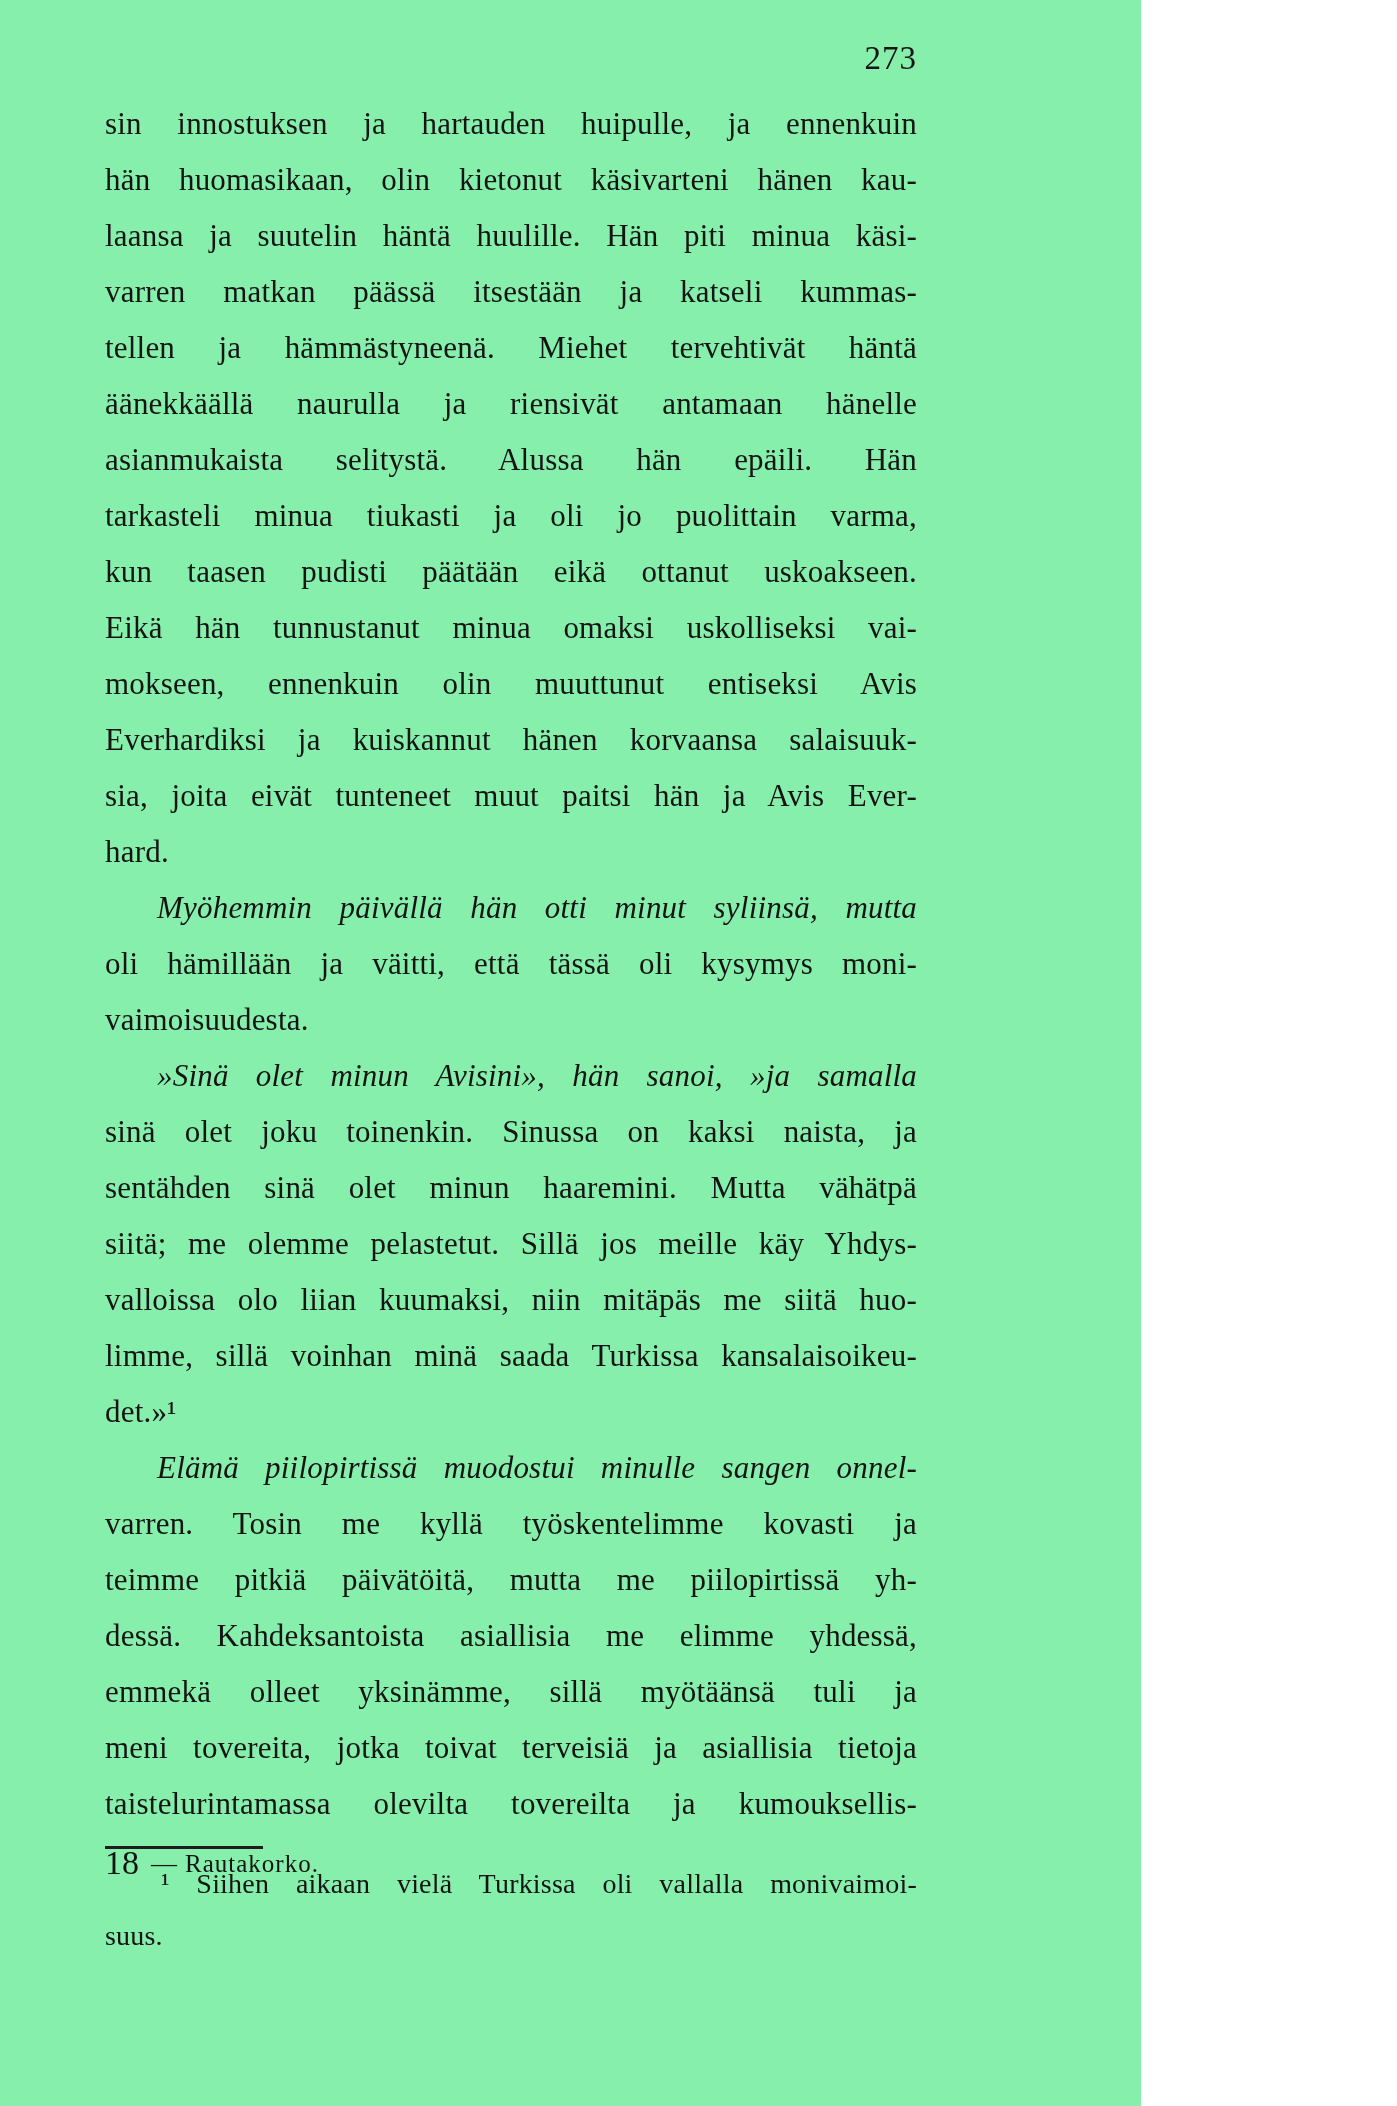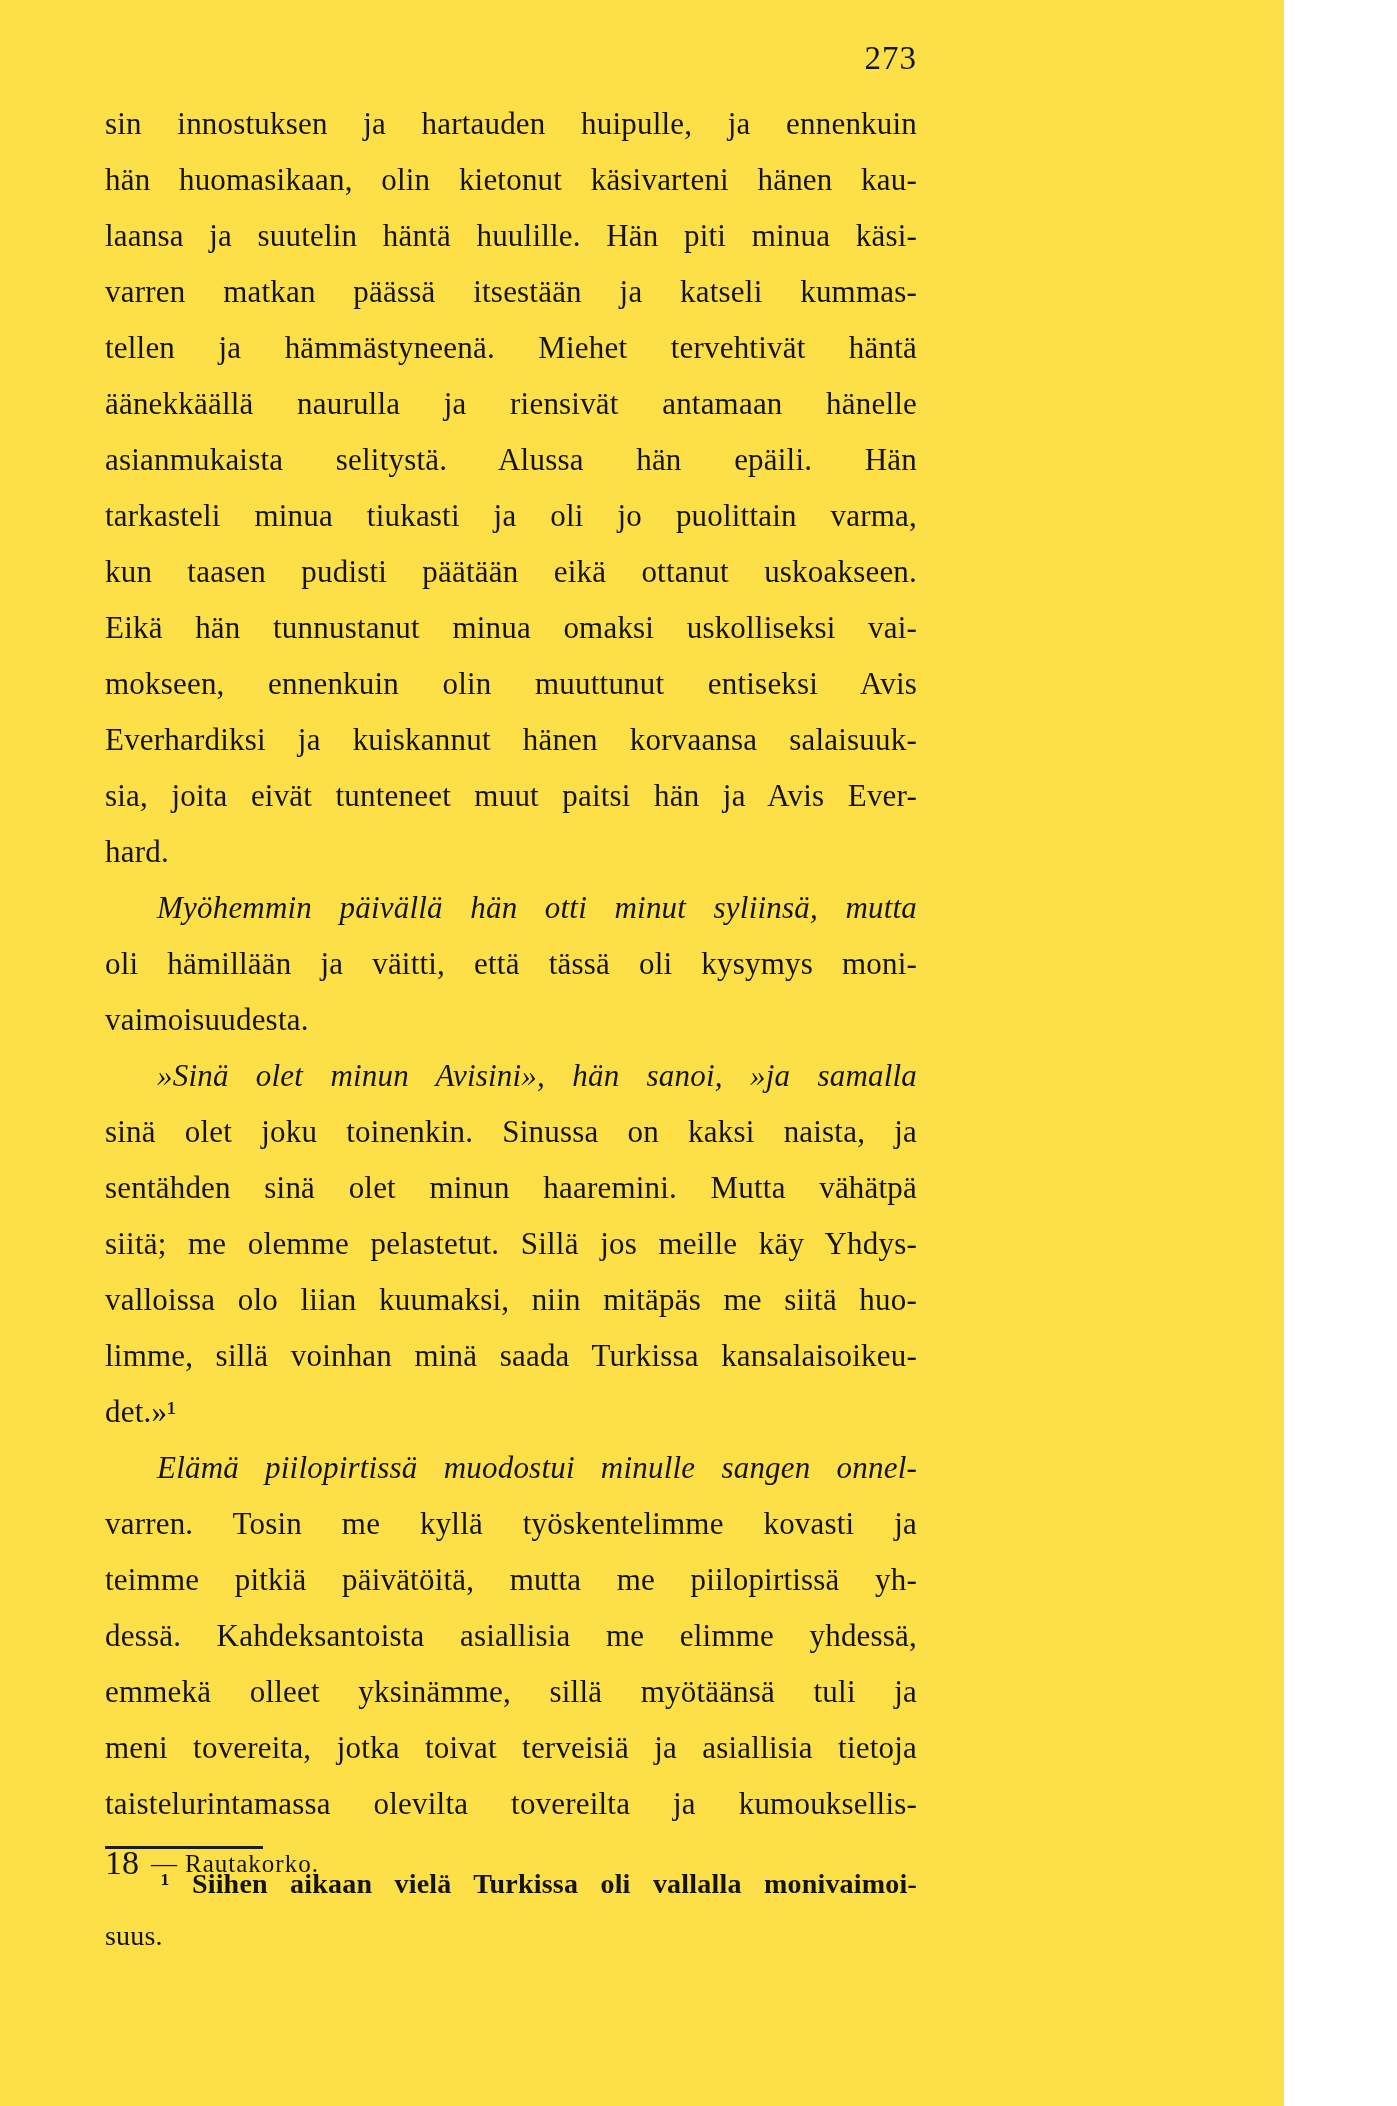--- a/index.html
+++ b/index.html
@@ -1,21 +1,21 @@
 <!DOCTYPE html>
 <html><head>
 <meta charset="utf-8">
 <style>
   * { margin: 0; padding: 0; box-sizing: border-box; }
   html, body { background: #ffffff; }
   .page {
     position: relative;
-    width: 1284px;
+    width: 1141px;
     height: 2106px;
-    background: #fde047;
+    background: #86efac;
     font-family: "Liberation Serif", "DejaVu Serif", serif;
     color: #141414;
     overflow: hidden;
   }
   .page-number {
     position: absolute;
     top: 40px;
     left: 105px;
     width: 812px;
     text-align: right;
@@ -51,21 +51,21 @@
     left: 105px;
     width: 812px;
   }
   .fline {
     font-size: 28px;
     line-height: 52px;
     text-align: justify;
     letter-spacing: 0.2px;
   }
   .fline.just { text-align-last: justify; }
-  .fline.indent { text-indent: 56px; font-weight: bold; }
+  .fline.indent { text-indent: 56px; }
   .signature {
     position: absolute;
     top: 1844px;
     left: 105px;
     white-space: nowrap;
   }
   .sig-num { font-size: 34px; }
   .sig-dash { font-size: 26px; margin: 0 8px 0 12px; vertical-align: 2px; }
   .sig-title { font-size: 25px; letter-spacing: 1px; vertical-align: 2px; }
 </style>

